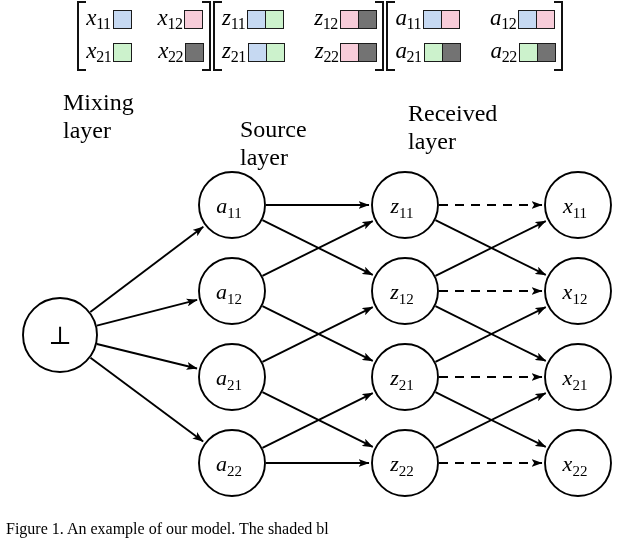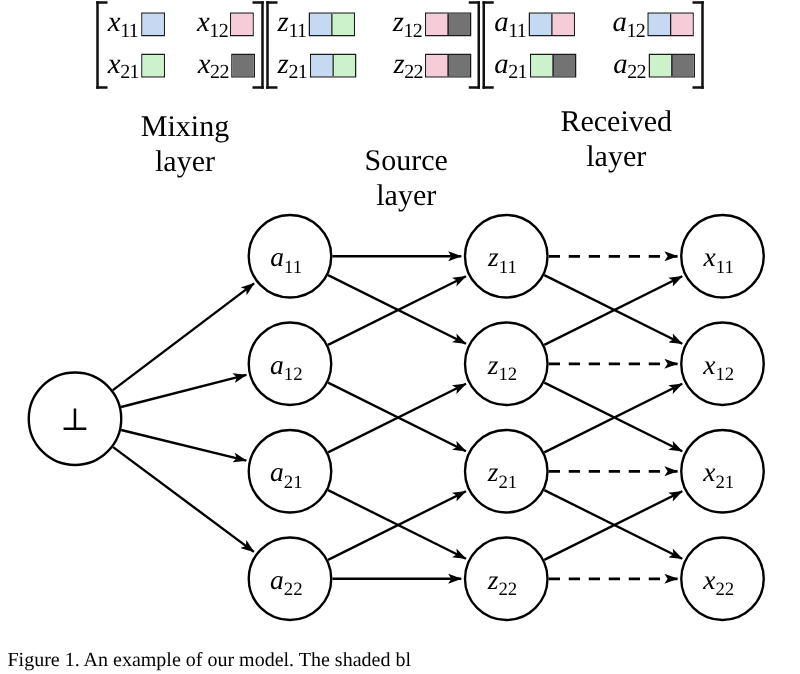--- a/index.html
+++ b/index.html
@@ -100,21 +100,20 @@
     border-left: 1.6px solid #1b1b1b;
   }
 
   
   .mcol-gap { width: 26px; }
   .mcol-gap-wide { width: 30px; }
 
   
   .layer-title {
     position: absolute;
-    text-align: center;
     font-size: 24px;
     line-height: 1.18;
     width: 170px;
   }
 
   
   #network-svg {
     position: absolute;
     left: 0;
     top: 155px;
@@ -283,21 +282,21 @@
 
   <div class="layer-titles">
       <div class="layer-title" style="left: 63px; top: 88px;">
         <div>Mixing</div>
         <div>layer</div>
       </div>
       <div class="layer-title" style="left: 240px; top: 88px; margin-top: 27px;">
         <div>Source</div>
         <div>layer</div>
       </div>
-      <div class="layer-title" style="left: 408px; top: 84px;">
+      <div class="layer-title" style="left: 408px; top: 99px;">
         <div>Received</div>
         <div>layer</div>
       </div>
     </div>
 
   <svg id="network-svg" viewBox="0 0 640 350">
     <defs>
       <marker id="arrowhead" markerWidth="11" markerHeight="8" refX="10.5" refY="4" orient="auto" markerUnits="userSpaceOnUse">
         <path d="M0,0 L11,4 L0,8 L2.6,4 Z" fill="#000"></path>
       </marker>

